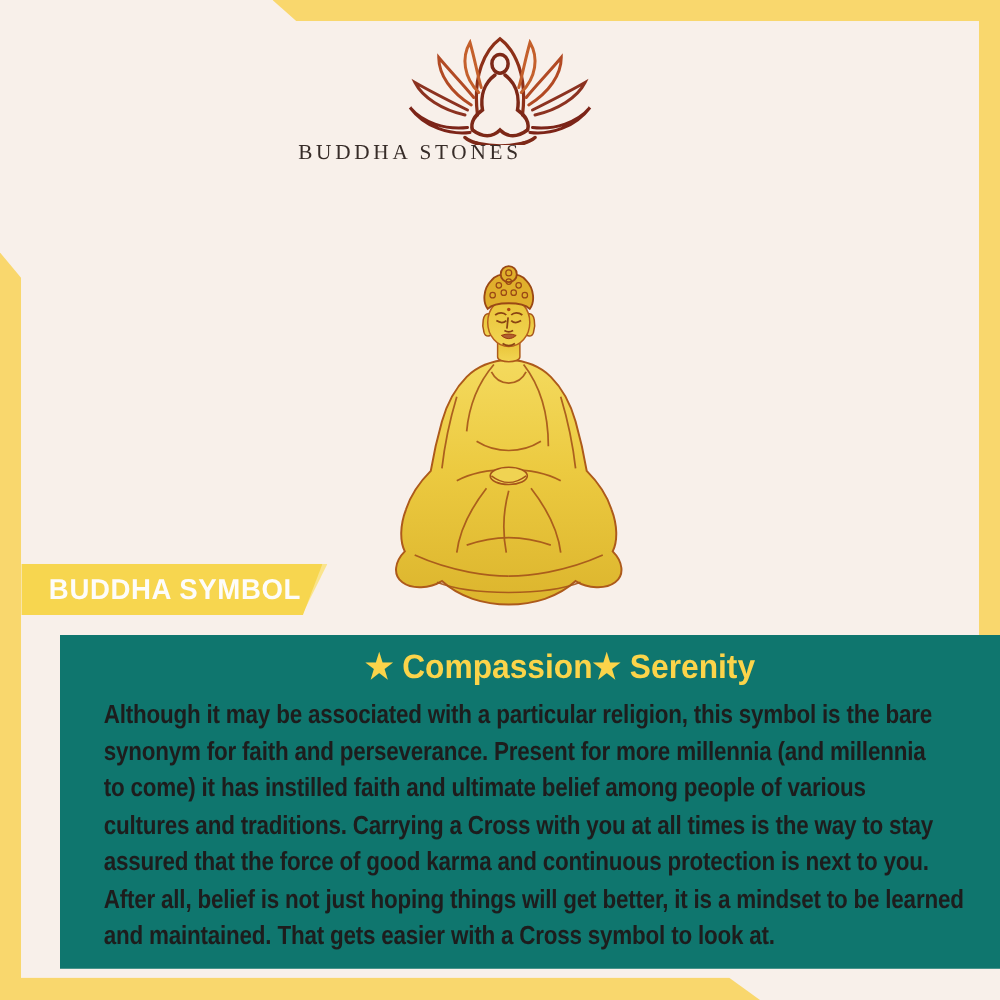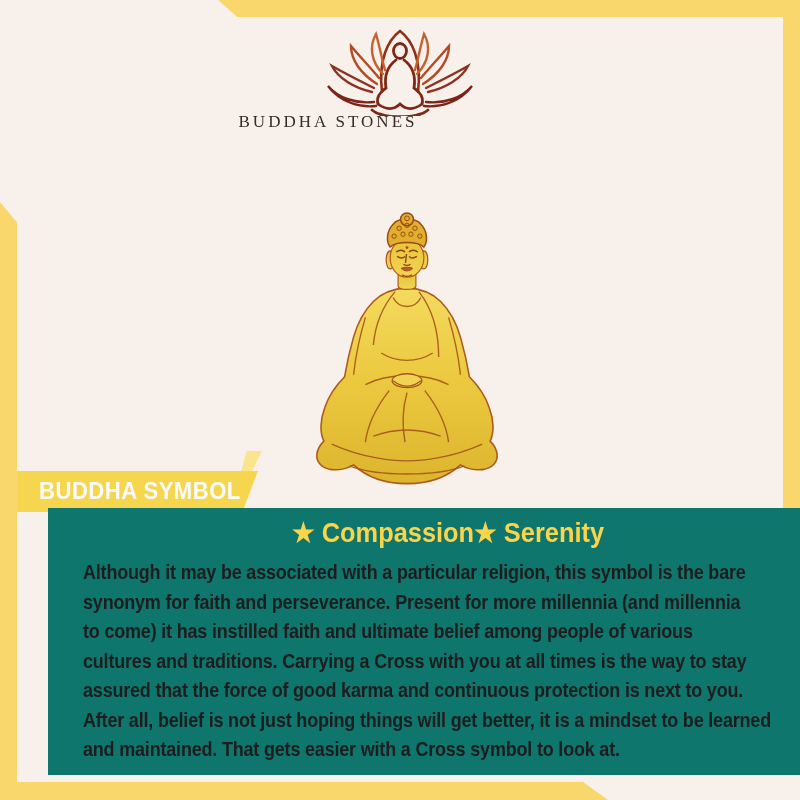--- a/index.html
+++ b/index.html
@@ -28,21 +28,21 @@
     background:#fdfcfa;display:flex;align-items:center;justify-content:center;}
   .title-text{color:#fbd748;font-size:38px;font-weight:bold;white-space:nowrap;
     transform:scaleX(0.88);letter-spacing:0px;}
 
   
   .buddha{position:absolute;left:308px;top:205px;width:198px;height:290px;}
 
   
   .ribbon{position:absolute;left:17px;top:451px;width:241px;height:41px;
     background:#f7d64f;clip-path:polygon(0 0,100% 0,93.5% 100%,0 100%);
-    display:flex;align-items:center;margin-top:20px;}
+    display:flex;align-items:center;}
   .ribbon-tail{position:absolute;left:228px;top:451px;width:34px;height:41px;
     background:#fae48d;clip-path:polygon(55% 0,100% 0,40% 100%,22% 100%);}
   .ribbon-text{color:#fdfcfa;font-size:23px;font-weight:bold;white-space:nowrap;
     padding-left:23px;transform:scaleX(0.96);transform-origin:left center;
     letter-spacing:0.5px;}
 
   
   .content{position:absolute;left:0;top:508px;width:800px;height:267px;background:#0f766e;margin-left:48px;}
   .content-heading{position:absolute;left:0;top:9px;width:800px;text-align:center;
     color:#fbd44a;font-size:27px;font-weight:bold;white-space:nowrap;

